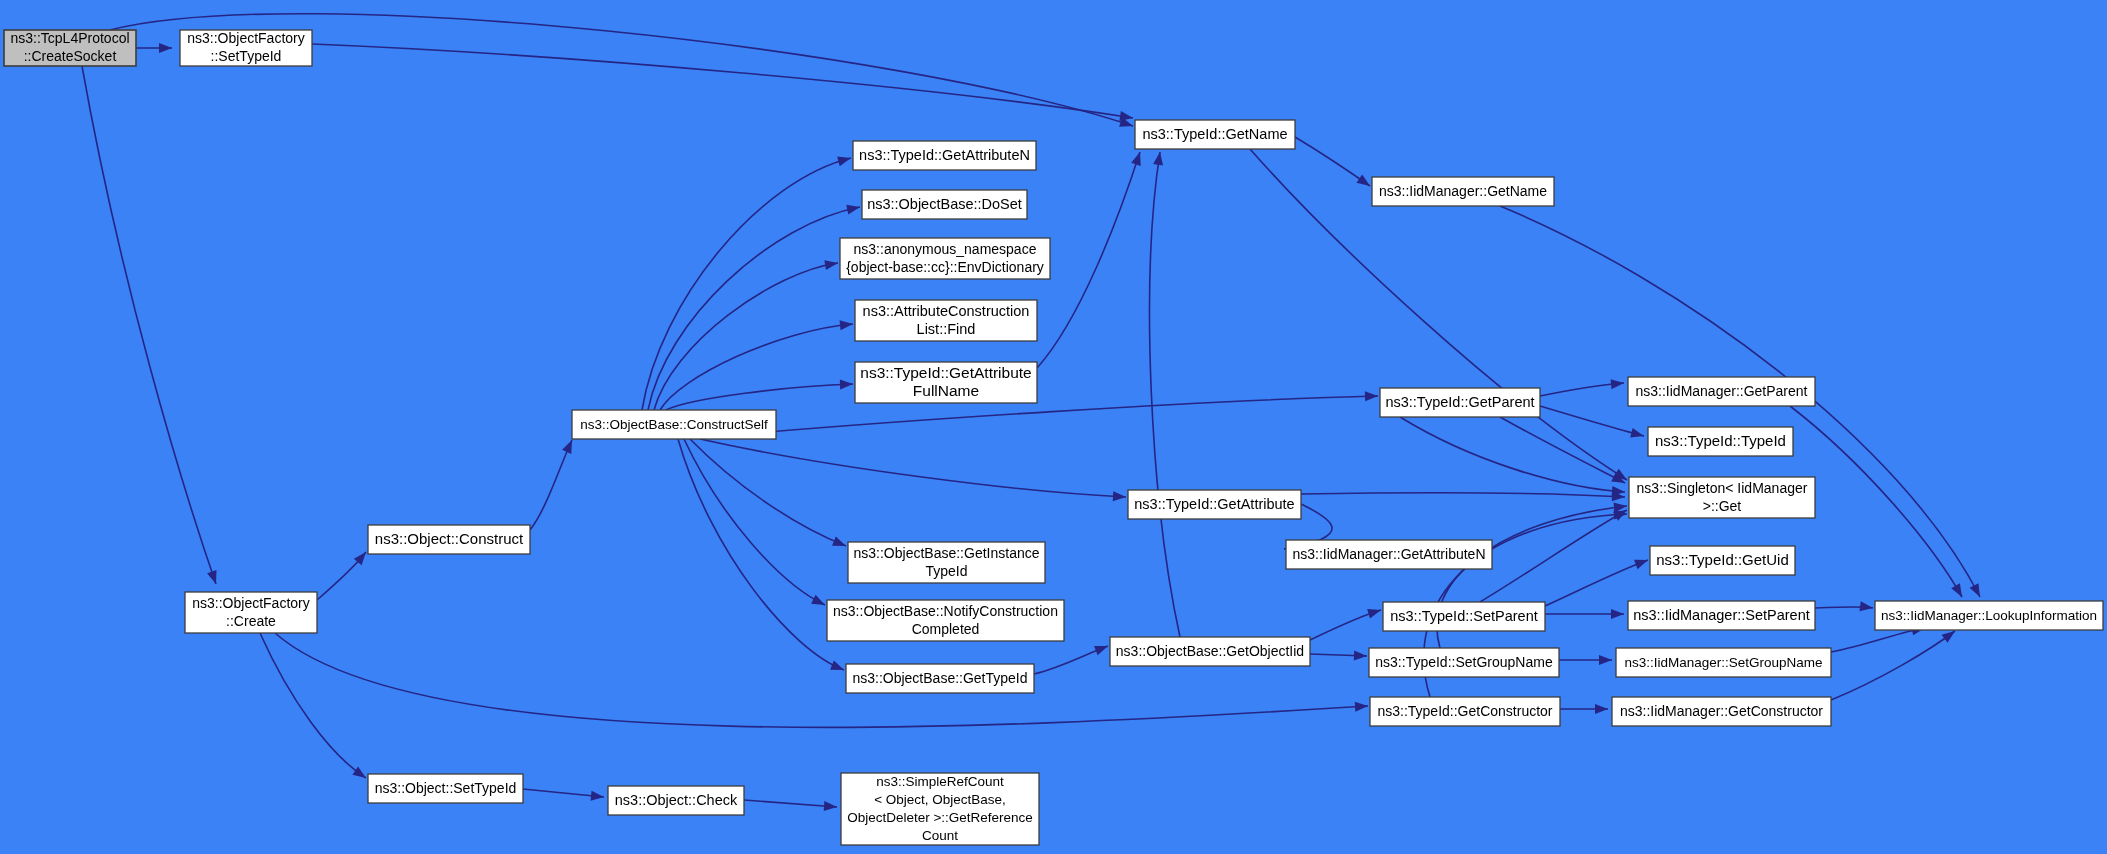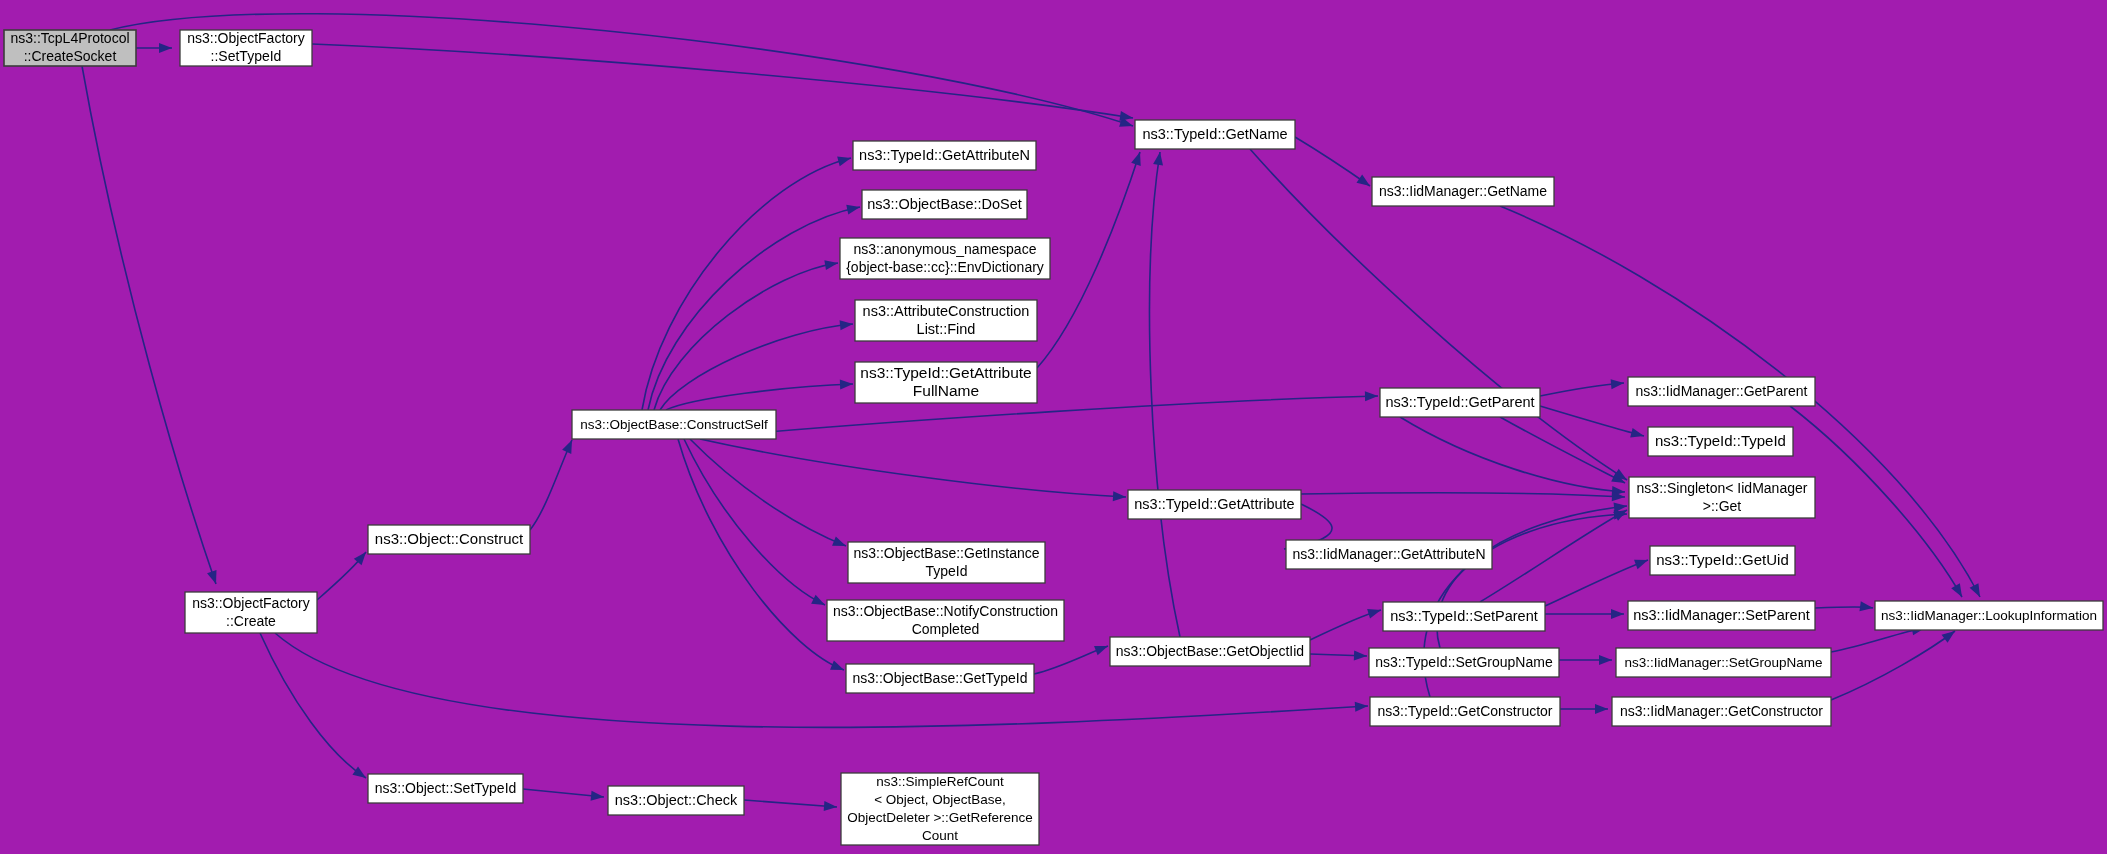--- a/index.html
+++ b/index.html
@@ -46,21 +46,21 @@
     font-size: 15.5px;
     fill: #000000;
     text-anchor: middle;
     dominant-baseline: middle;
     white-space: pre;
   }
 </style>
 </head>
 <body>
 
-<div id="canvas-wrap" style="background: #a21caf;">
+<div id="canvas-wrap" style="background: #3b82f6;">
   <svg id="graph" viewBox="0 0 2107 854" xmlns="http://www.w3.org/2000/svg">
     <g id="edges-layer">
         <g>
           <path class="edge-path" d="M136,48 L172,48"></path>
           <polygon class="edge-head" points="0,0 -13,-5 -13,5" transform="translate(172,48) rotate(0)"></polygon>
         </g>
         <g>
           <path class="edge-path" d="M110,30 C300,-18 900,48 1133,126"></path>
           <polygon class="edge-head" points="0,0 -13,-5 -13,5" transform="translate(1133,126) rotate(18.2687706574832)"></polygon>
         </g>

